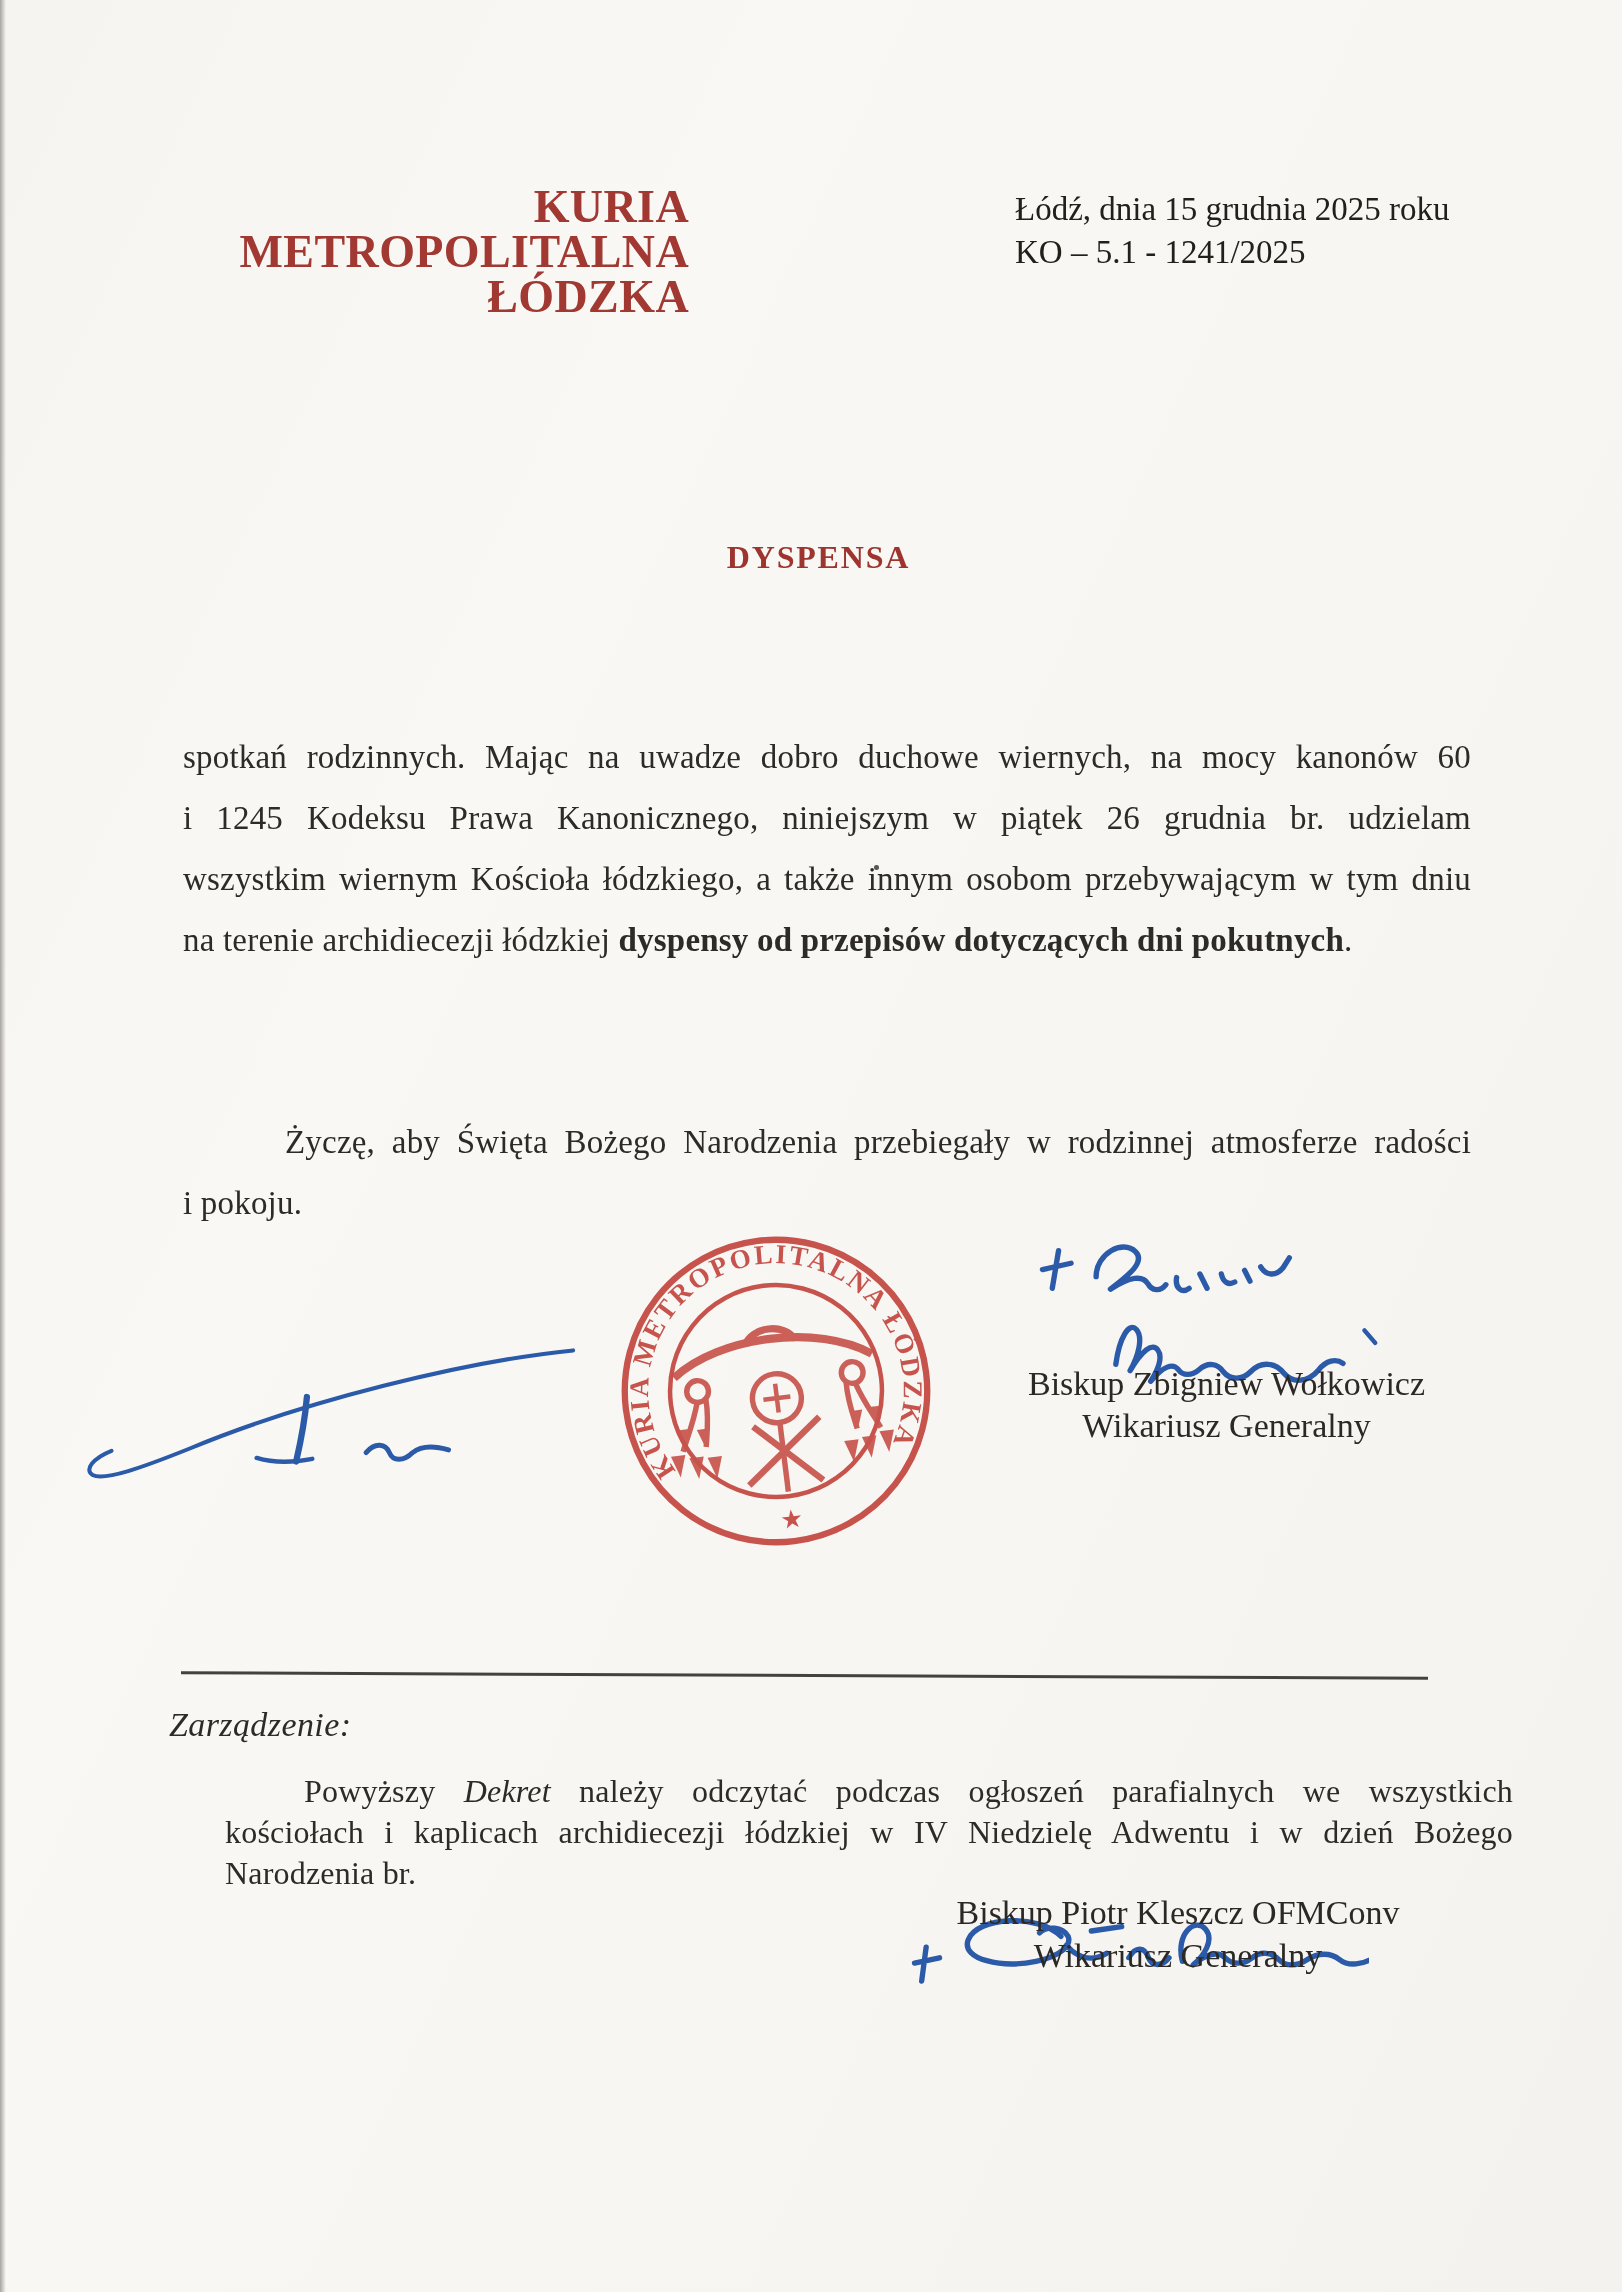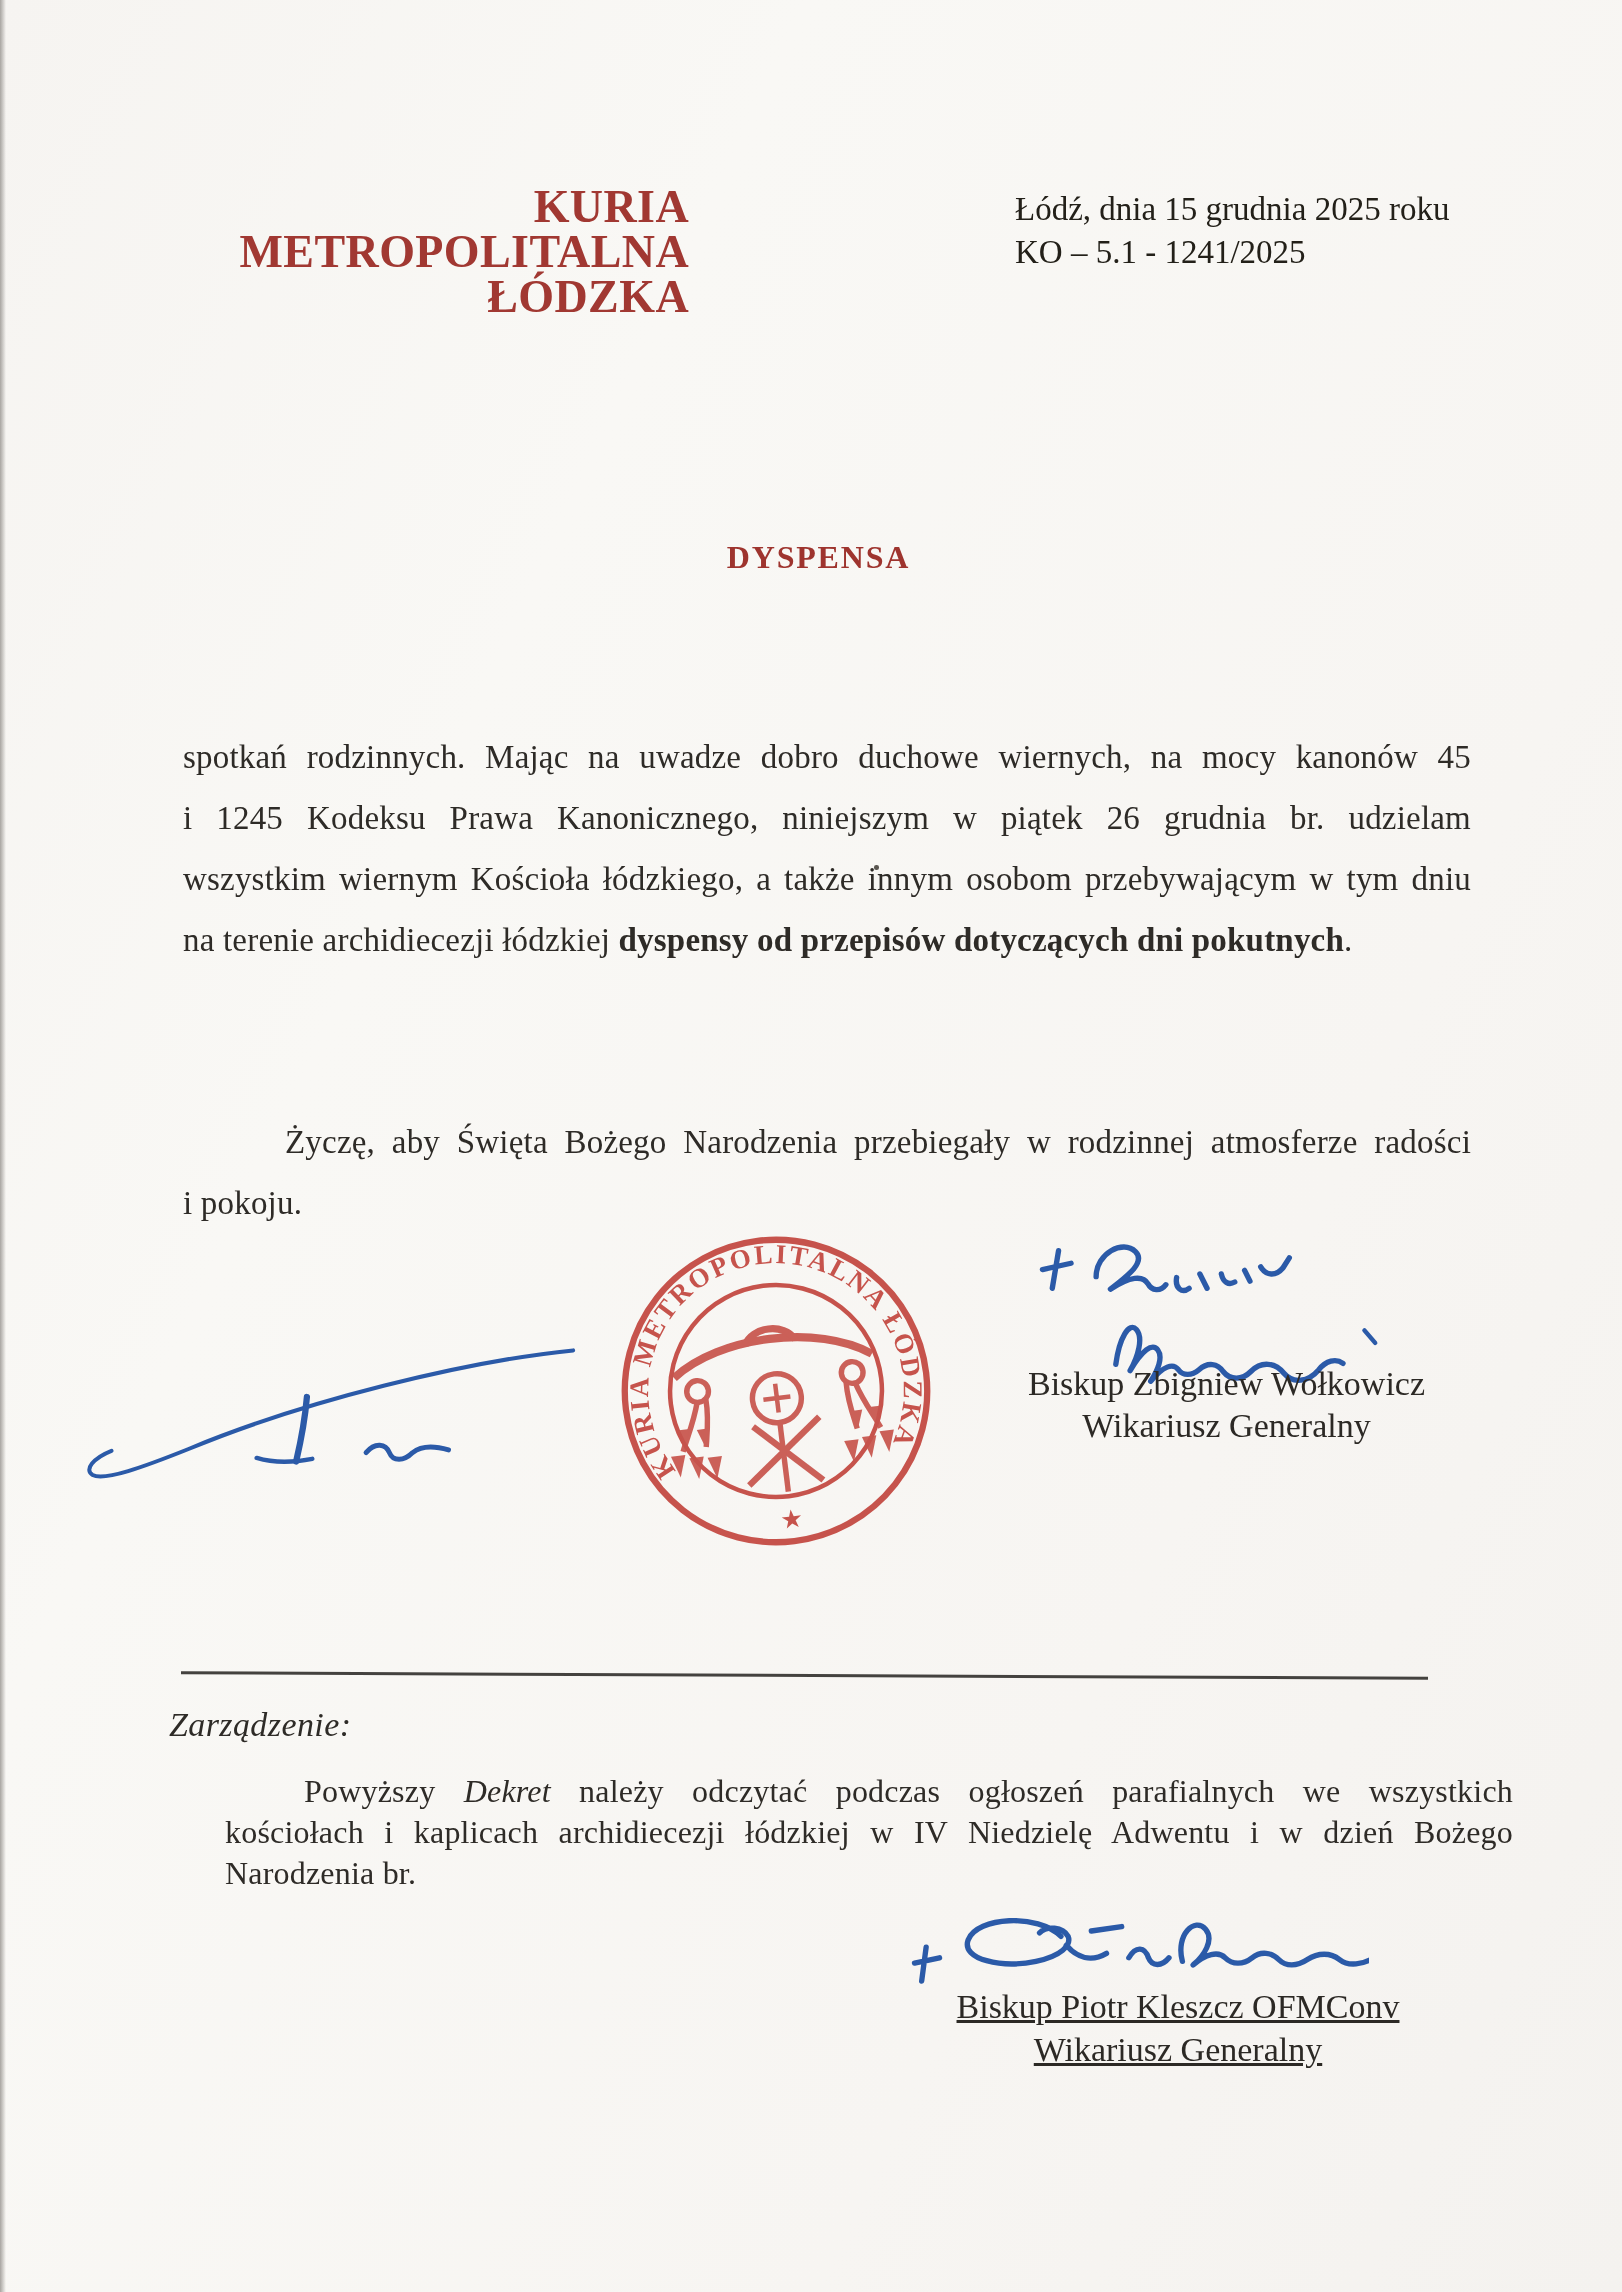--- a/index.html
+++ b/index.html
@@ -45,21 +45,21 @@
   
   .sig-svg{position:absolute;}
   .sig-left-svg{left:81px;top:1336px;width:502px;height:148px;}
   .sig-right-svg{left:1010px;top:1223px;width:403px;height:161px;}
   .sig-bottom-svg{left:894px;top:1906px;width:475px;height:100px;}
   .sig-name{
     position:absolute;text-align:center;font-size:34px;line-height:45px;color:#2c2925;
   }
   .sig-name-left{left:134px;top:1471px;width:421px;}
   .sig-name-right{left:989px;top:1363px;width:475px;line-height:42px;}
-  .sig-name-bottom{left:905px;top:1985px;width:546px;line-height:43px;text-decoration:underline;}
+  .sig-name-bottom{left:905px;top:1891px;width:546px;line-height:43px;}
   
   .rule{
     position:absolute;left:181px;top:1674px;width:1247px;height:2.7px;
     background:#44423f;transform:rotate(.25deg);
   }
   .order-head{
     position:absolute;left:169px;top:1706px;
     font-size:34px;font-style:italic;color:#2e2b27;letter-spacing:0.4px;
   }
   .order{position:absolute;left:183px;top:1771px;width:1288px;font-size:32px;letter-spacing:0.2px;margin-left:42px;}
@@ -81,21 +81,21 @@
     <div>ŁÓDZKA</div>
   </div>
   <div class="meta">
     <div>Łódź, dnia 15 grudnia 2025 roku</div>
     <div>KO – 5.1 - 1241/2025</div>
   </div>
 
   <h1 class="title">DYSPENSA</h1>
 
   <div class="para p1">
-    <div class="jline">spotkań rodzinnych. Mając na uwadze dobro duchowe wiernych, na mocy kanonów 45</div>
+    <div class="jline">spotkań rodzinnych. Mając na uwadze dobro duchowe wiernych, na mocy kanonów 60</div>
     <div class="jline">i 1245 Kodeksu Prawa Kanonicznego, niniejszym w piątek 26 grudnia br. udzielam</div>
     <div class="jline">wszystkim wiernym Kościoła łódzkiego, a także innym osobom przebywającym w tym dniu</div>
     <div class="lline"><span>na terenie archidiecezji łódzkiej </span><span class="b">dyspensy od przepisów dotyczących dni pokutnych</span><span>.</span></div>
   </div>
 
   <div class="para p2">
     <div class="jline indent1">Życzę, aby Święta Bożego Narodzenia przebiegały w rodzinnej atmosferze radości</div>
     <div class="lline">i pokoju.</div>
   </div>
 

